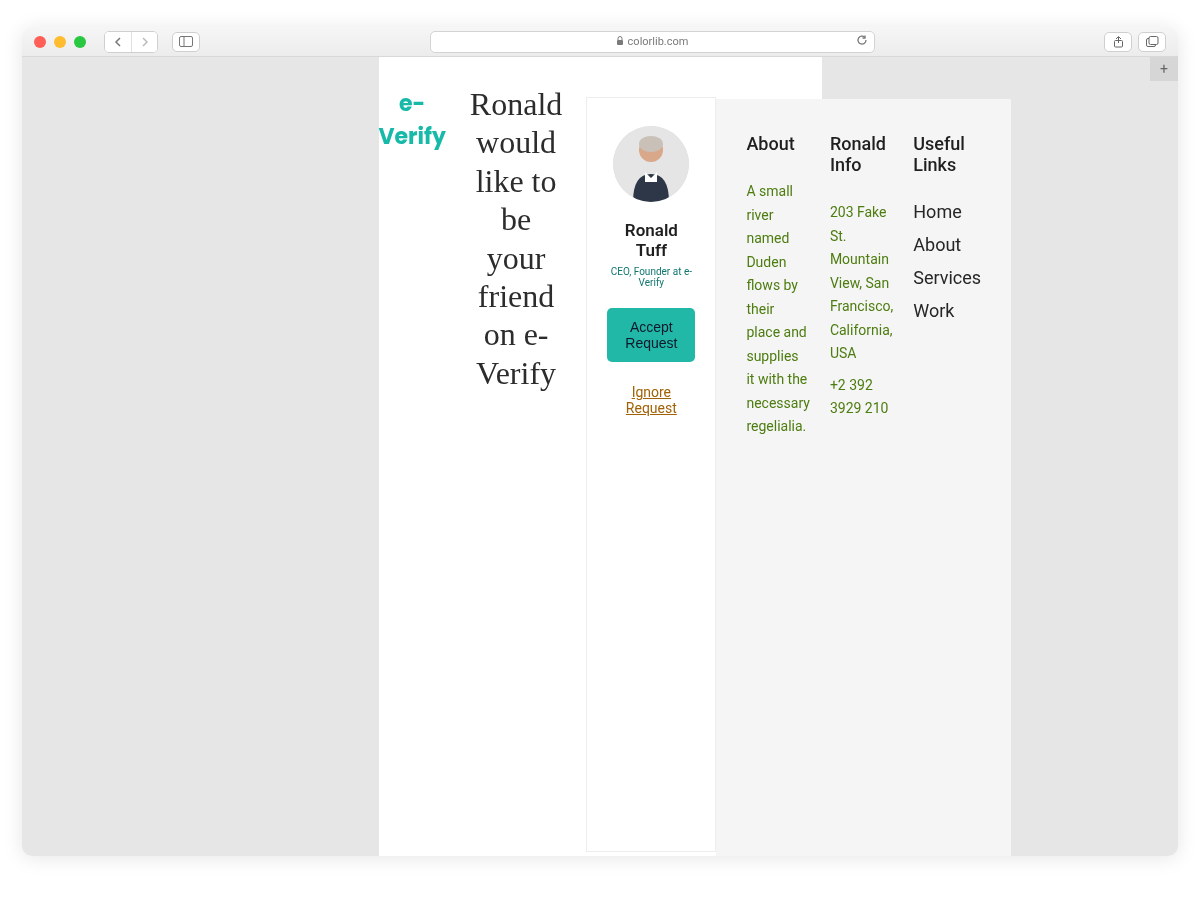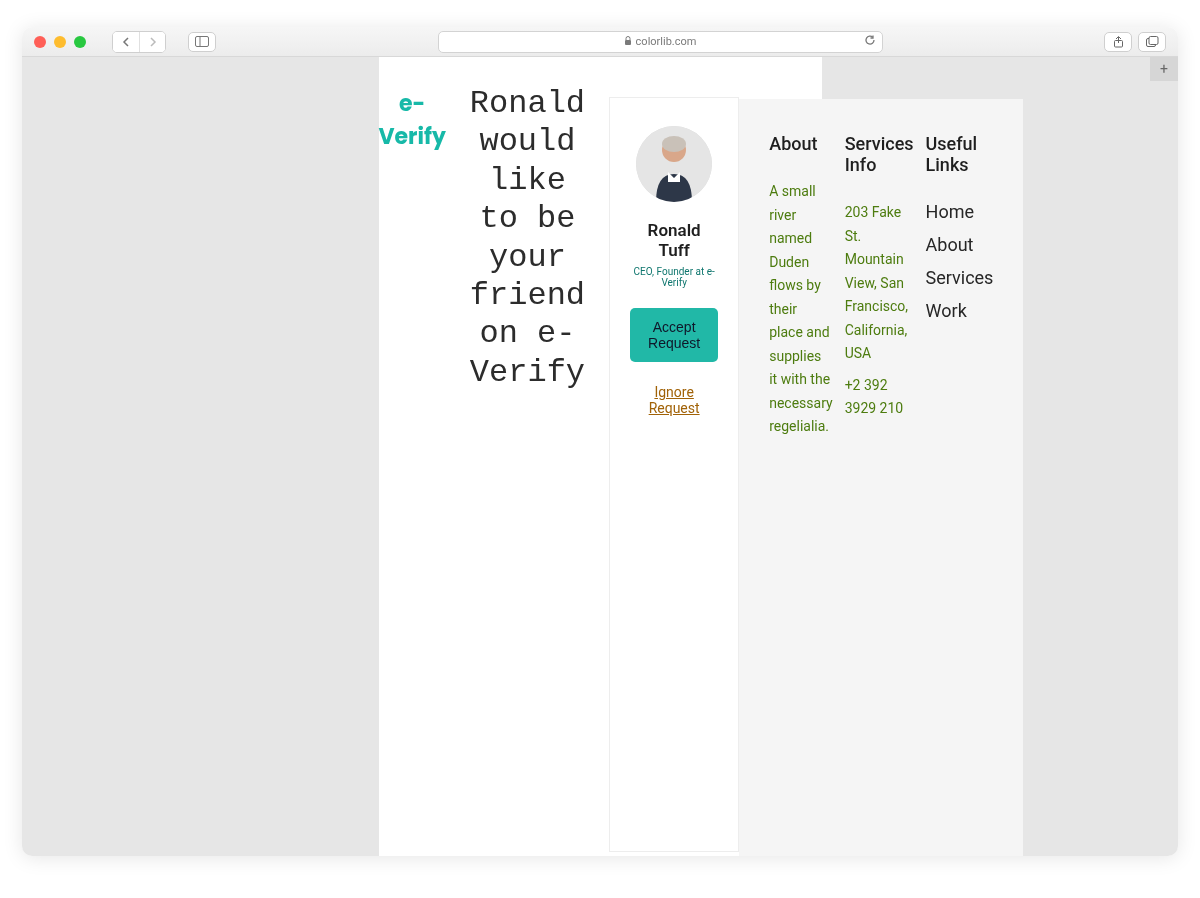--- a/index.html
+++ b/index.html
@@ -20,21 +20,21 @@
   overflow: hidden;
   position: relative;
 }
 .titlebar {
   height: 30px;
   background: linear-gradient(#f6f6f6,#ececec);
   border-bottom: 1px solid #d8d8d8;
   display: flex;
   align-items: center;
   padding: 0 12px;
-  gap: 16px;
+  gap: 8px;
 }
 .traffic {
   display: flex;
   gap: 8px;
 }
 .traffic span {
   width: 12px; height: 12px; border-radius: 50%;
   display: inline-block;
 }
 .dot-red { background:#ff5f57; }
@@ -133,21 +133,21 @@
   color: #17b9a8;
   font-family: "Poppins","Helvetica Neue",Arial,sans-serif;
 }
 .headline {
   text-align: center;
   font-size: 32px;
   font-weight: 300;
   color: #2c2c2c;
   margin: 28px 24px 0;
   line-height: 1.2;
-  font-family: Liberation Mono, monospace;
+  font-family: Liberation Serif, serif;
 }
 .card {
   margin: 40px auto 4px;
   width: 308px;
   border: 1px solid #ededed;
   padding: 28px 20px 48px;
   text-align: center;
 }
 .avatar {
   width: 76px; height: 76px;
@@ -188,21 +188,21 @@
   cursor: pointer;
 }
 .footer {
   margin-top: 42px;
   background: #f5f5f5;
   padding: 34px 30px 10px;
   flex: 1;
 }
 .footer-cols {
   display: flex;
-  gap: 12px;
+  gap: 20px;
 }
 .footer-col { flex: 1; }
 .footer-col h3 {
   font-size: 18px;
   font-weight: 500;
   color: #1f1f1f;
   margin-bottom: 26px;
 }
 .footer-col p, .footer-col div.text {
   font-size: 14px;
@@ -302,21 +302,21 @@
         <div class="ignore">Ignore Request</div>
       </div>
 
       <div class="footer">
         <div class="footer-cols">
           <div class="footer-col">
             <h3>About</h3>
             <p>A small river named Duden flows by their place and supplies it with the necessary regelialia.</p>
           </div>
           <div class="footer-col">
-            <h3>Services Info</h3>
+            <h3>Ronald Info</h3>
             <div class="text">203 Fake St. Mountain View, San Francisco, California, USA</div>
             <div class="text" style="margin-top:8px">+2 392 3929 210</div>
           </div>
           <div class="footer-col">
             <h3>Useful Links</h3>
             <div class="links">
               <a href="#">Home</a>
               <a href="#">About</a>
               <a href="#">Services</a>
               <a href="#">Work</a>

